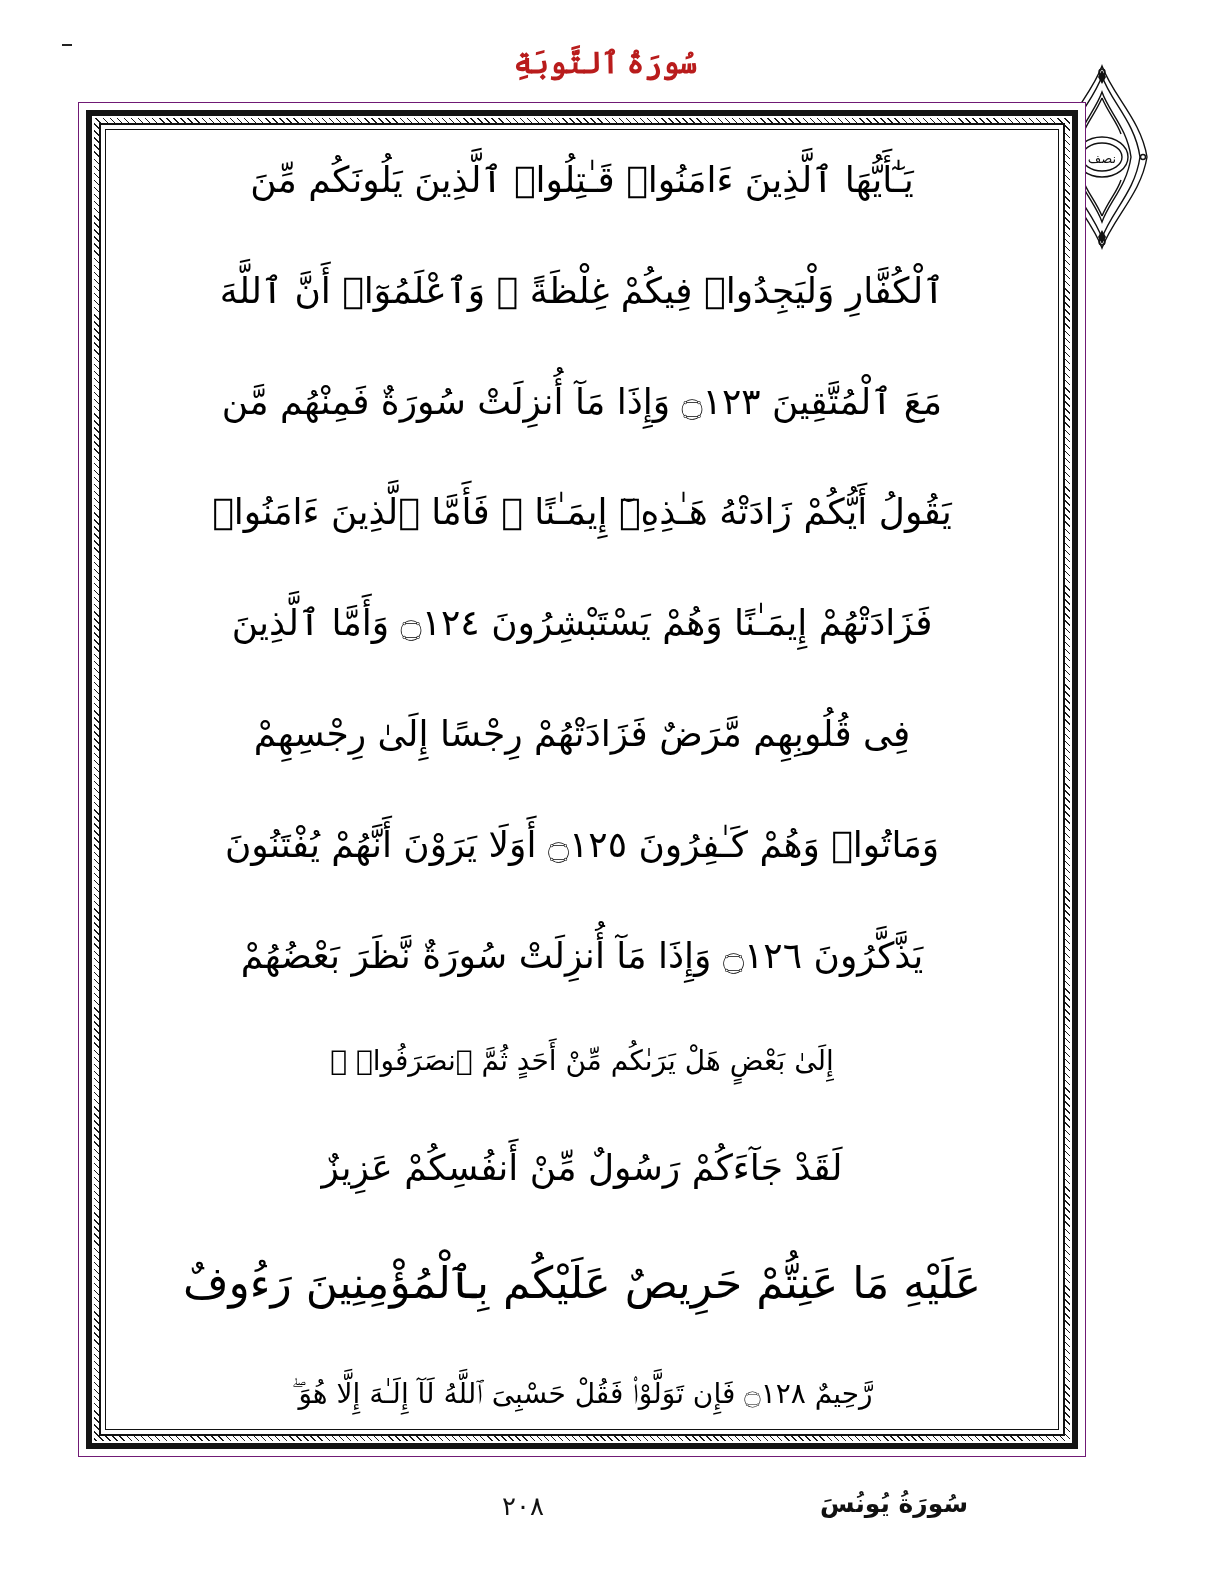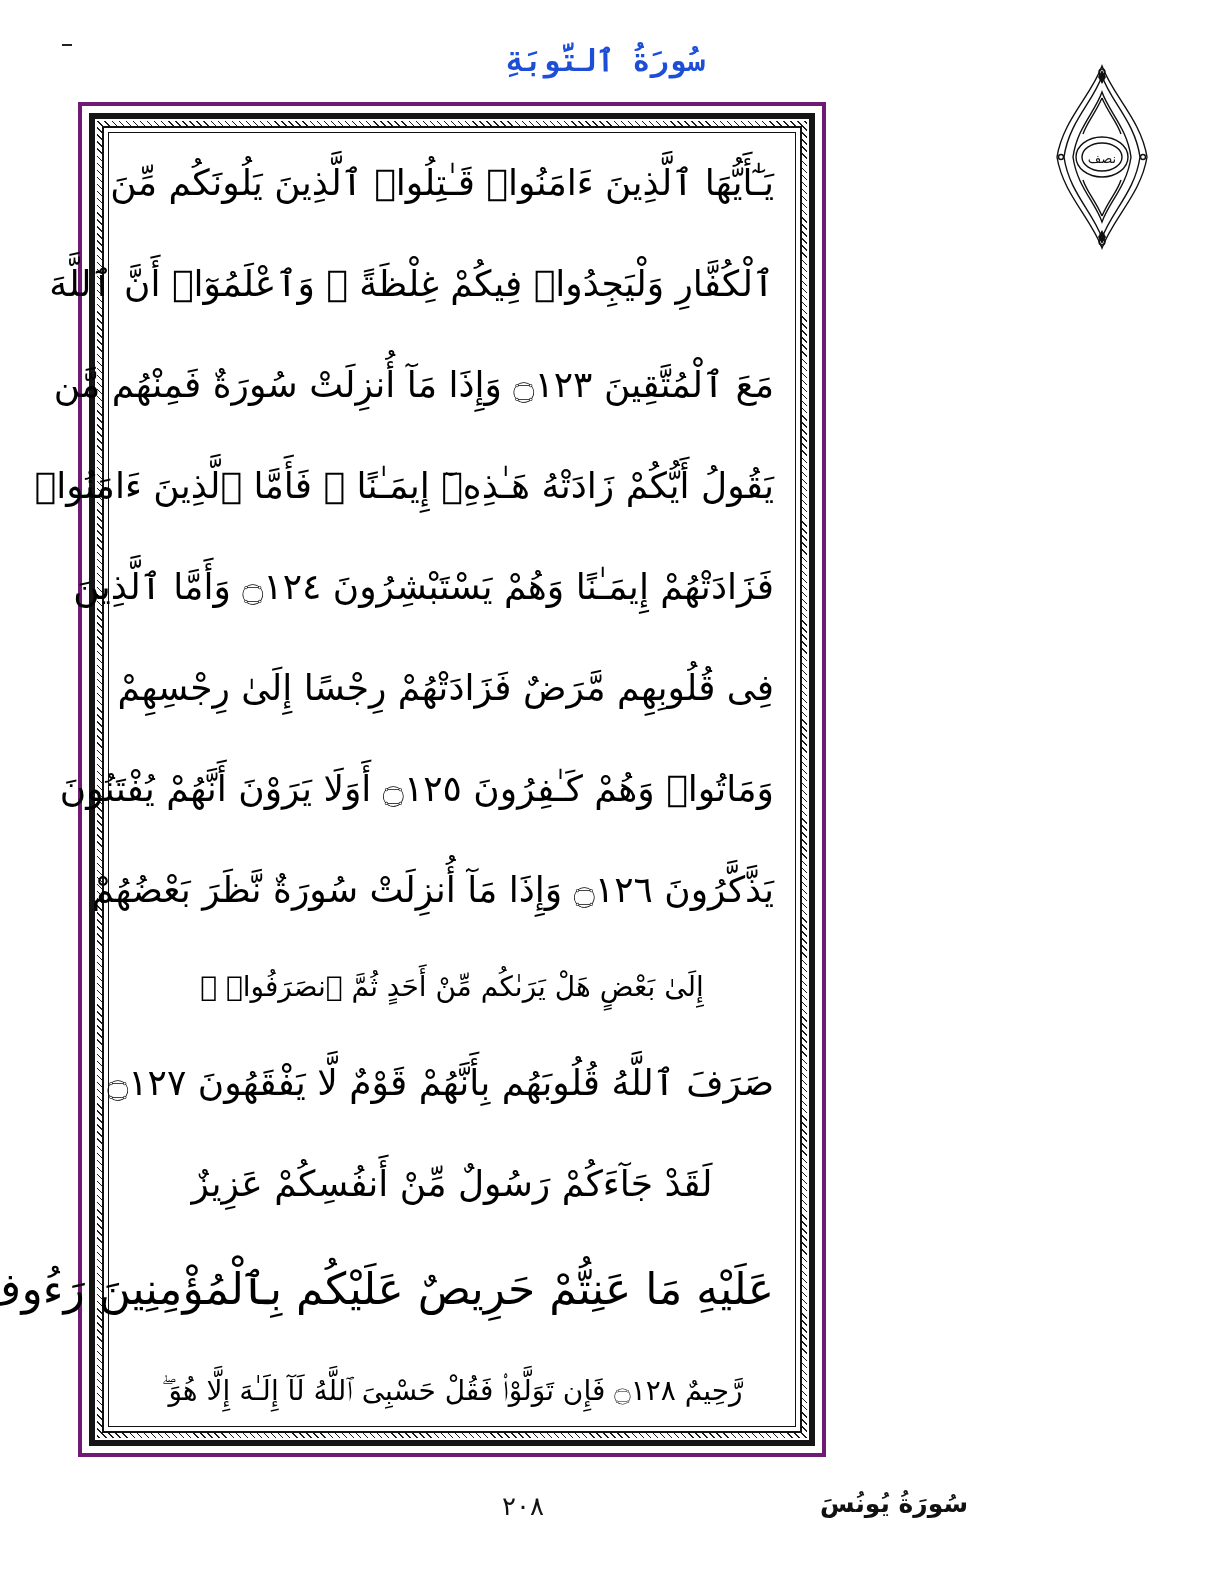--- a/index.html
+++ b/index.html
@@ -19,46 +19,46 @@
   
   .page-header {
     position: absolute;
     top: 48px;
     left: 0;
     width: 1211px;
     text-align: center;
     pointer-events: none;
   }
   .surah-title {
-    font-family: Liberation Mono, monospace;
+    font-family: Liberation Serif, serif;
     font-size: 30px;
     font-weight: 700;
     letter-spacing: 1px;
     line-height: 1;
-    color: #1d4ed8;
+    color: #b91c1c;
     display: inline-block;
   }
 
   
   .medallion {
     position: absolute;
     top: 62px;
     right: 60px;
     width: 98px;
     height: 190px;
   }
 
   
   .frame-outer {
     position: absolute;
     top: 102px;
     left: 78px;
-    width: 748px;
+    width: 1008px;
     height: 1355px;
-    border: 4px solid #701a75;
+    border: 1px solid #701a75;
     box-sizing: border-box;
     background: #ffffff;
   }
   .frame-mid {
     position: absolute;
     top: 7px;
     left: 7px;
     right: 7px;
     bottom: 7px;
     border: 6px solid #151515;
@@ -196,21 +196,20 @@
     <div class="text-area">
       <div class="ayah-line" style="font-size: 36px;">يَـٰٓأَيُّهَا ٱلَّذِينَ ءَامَنُوا۟ قَـٰتِلُوا۟ ٱلَّذِينَ يَلُونَكُم مِّنَ</div>
       <div class="ayah-line" style="font-size: 36px;">ٱلْكُفَّارِ وَلْيَجِدُوا۟ فِيكُمْ غِلْظَةً ۚ وَٱعْلَمُوٓا۟ أَنَّ ٱللَّهَ</div>
       <div class="ayah-line" style="font-size: 36px;">مَعَ ٱلْمُتَّقِينَ ۝١٢٣ وَإِذَا مَآ أُنزِلَتْ سُورَةٌ فَمِنْهُم مَّن</div>
       <div class="ayah-line" style="font-size: 36px;">يَقُولُ أَيُّكُمْ زَادَتْهُ هَـٰذِهِۦٓ إِيمَـٰنًا ۚ فَأَمَّا ٱلَّذِينَ ءَامَنُوا۟</div>
       <div class="ayah-line" style="font-size: 36px;">فَزَادَتْهُمْ إِيمَـٰنًا وَهُمْ يَسْتَبْشِرُونَ ۝١٢٤ وَأَمَّا ٱلَّذِينَ</div>
       <div class="ayah-line" style="font-size: 36px;">فِى قُلُوبِهِم مَّرَضٌ فَزَادَتْهُمْ رِجْسًا إِلَىٰ رِجْسِهِمْ</div>
       <div class="ayah-line" style="font-size: 36px;">وَمَاتُوا۟ وَهُمْ كَـٰفِرُونَ ۝١٢٥ أَوَلَا يَرَوْنَ أَنَّهُمْ يُفْتَنُونَ</div>
       <div class="ayah-line" style="font-size: 36px;">يَذَّكَّرُونَ ۝١٢٦ وَإِذَا مَآ أُنزِلَتْ سُورَةٌ نَّظَرَ بَعْضُهُمْ</div>
       <div class="ayah-line" style="font-size: 28px;">إِلَىٰ بَعْضٍ هَلْ يَرَىٰكُم مِّنْ أَحَدٍ ثُمَّ ٱنصَرَفُوا۟ ۚ</div>
-      <div class="ayah-line" style="font-size: 36px;">صَرَفَ ٱللَّهُ قُلُوبَهُم بِأَنَّهُمْ قَوْمٌ لَّا يَفْقَهُونَ ۝١٢٧</div>
       <div class="ayah-line" style="font-size: 36px;">لَقَدْ جَآءَكُمْ رَسُولٌ مِّنْ أَنفُسِكُمْ عَزِيزٌ</div>
       <div class="ayah-line" style="font-size: 44px;">عَلَيْهِ مَا عَنِتُّمْ حَرِيصٌ عَلَيْكُم بِٱلْمُؤْمِنِينَ رَءُوفٌ</div>
       <div class="ayah-line" style="font-size: 28px;">رَّحِيمٌ ۝١٢٨ فَإِن تَوَلَّوْا۟ فَقُلْ حَسْبِىَ ٱللَّهُ لَآ إِلَـٰهَ إِلَّا هُوَ ۖ</div>
     </div>
   </div>
 </div>
 
 <div class="page-footer">
   <div class="footer-surah">سُورَةُ يُونُسَ</div>
   <div class="footer-page">٢٠٨</div>

